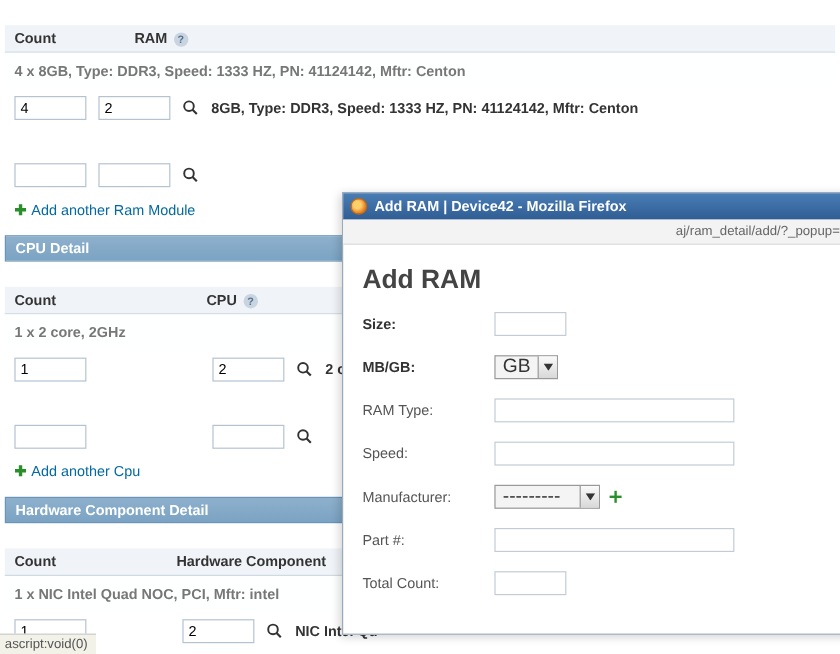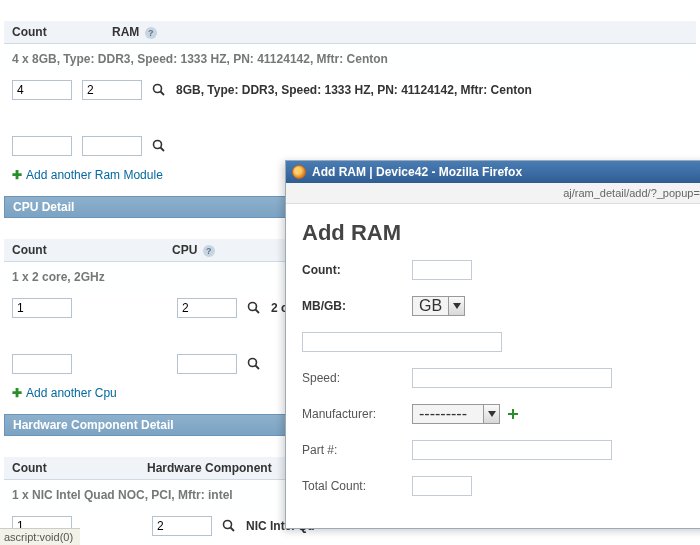--- a/index.html
+++ b/index.html
@@ -283,37 +283,38 @@
 <div class="popup">
   <div class="popup-titlebar">
     <span class="ff-icon"></span>
     <span>Add RAM | Device42 - Mozilla Firefox</span>
   </div>
   <div class="popup-url">aj/ram_detail/add/?_popup=1</div>
   <div class="popup-body">
     <h1>Add RAM</h1>
 
     <div class="form-row">
-      <label class="bold">Count:</label>
+      <label class="bold">Size:</label>
       <input type="text" class="w-small" value="" style="">
     </div>
 
     <div class="form-row">
       <label class="bold">MB/GB:</label>
       <div class="sel">
         <span class="sel-val">GB</span>
         <span class="sel-btn">
           <svg width="8" height="6" viewBox="0 0 8 6">
               <polygon points="0,0 8,0 4,6" fill="#333"></polygon>
             </svg>
         </span>
       </div>
     </div>
 
     <div class="form-row">
+      <label>RAM Type:</label>
       <input type="text" class="w-med" value="" style="">
     </div>
 
     <div class="form-row">
       <label>Speed:</label>
       <input type="text" class="w-med" value="" style="">
     </div>
 
     <div class="form-row">
       <label>Manufacturer:</label>

